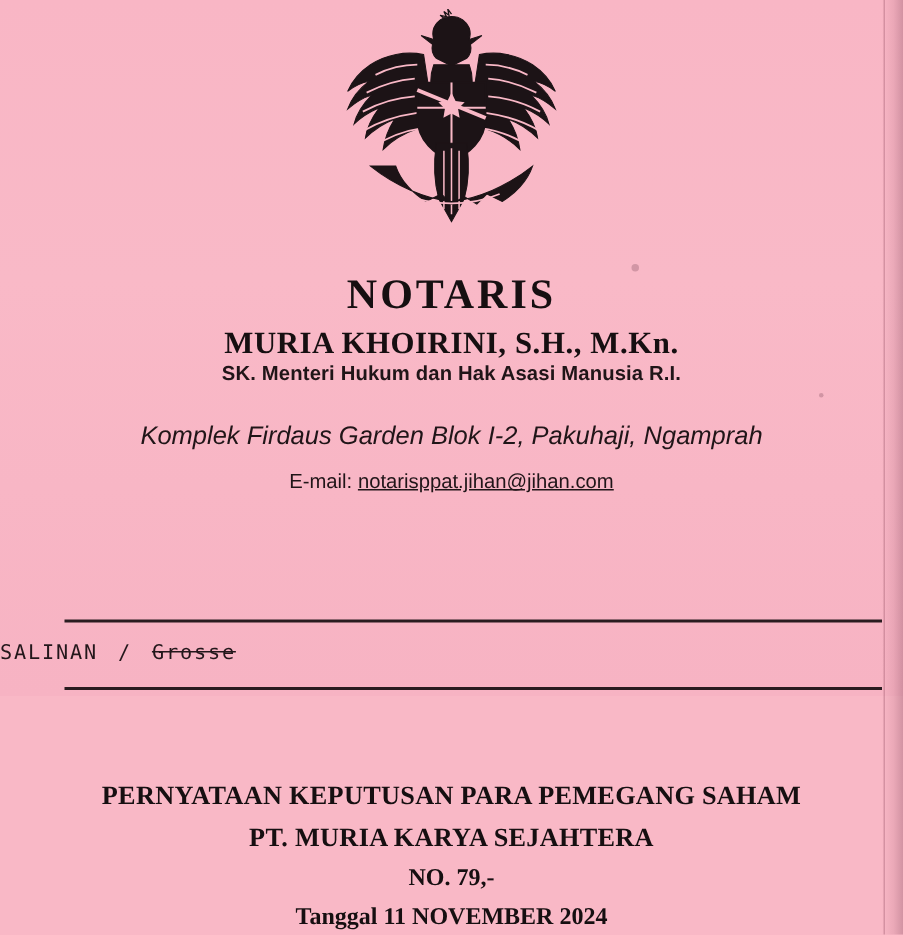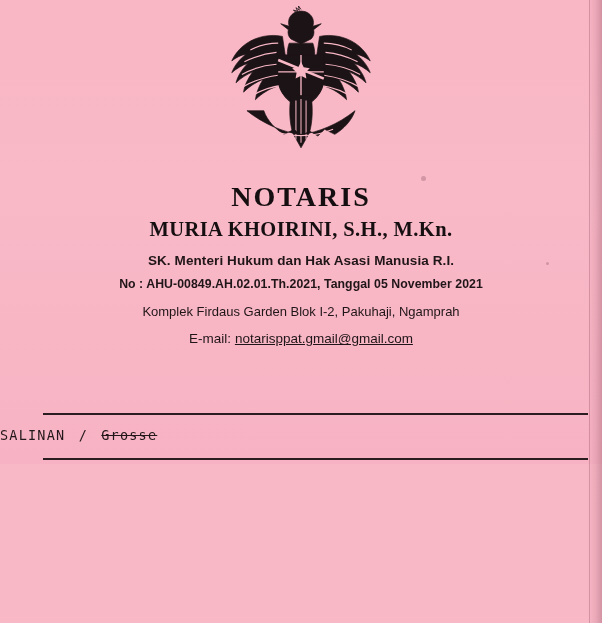--- a/index.html
+++ b/index.html
@@ -75,38 +75,38 @@
   }
   .title-name {
     margin-top: 7px;
     font-family: "Liberation Serif", serif;
     font-size: 20.5px;
     font-weight: bold;
     letter-spacing: 0.4px;
     color: #160f11;
   }
   .sk-line {
-    margin-top: 12px;
     font-size: 13.5px;
     font-weight: bold;
     letter-spacing: 0.1px;
     color: #201518;
   }
   .no-line {
     margin-top: 9px;
     font-size: 12.3px;
     font-weight: bold;
     letter-spacing: 0.05px;
     color: #201518;
   }
   .address-line {
-    margin-top: 13px;
-    font-size: 13px;
+    margin-top: 25px;
+    font-size: 17px;
     font-weight: normal;
     color: #201518;
+    font-style: italic;
   }
   .email-line {
     margin-top: 12px;
     font-size: 13.5px;
     color: #201518;
   }
   .email-line a, .email-value {
     color: #201518;
     text-decoration: underline;
   }
@@ -240,32 +240,37 @@
     </svg>
   </div>
 
   <div class="speck speck-a"></div>
   <div class="speck speck-b"></div>
 
   <div class="header-block">
     <div class="title-notaris">NOTARIS</div>
     <div class="title-name">MURIA KHOIRINI, S.H., M.Kn.</div>
     <div class="sk-line">SK. Menteri Hukum dan Hak Asasi Manusia R.I.</div>
-    <div class="no-line">No : AHU-00849.AH.02.01.Th.2021, Tanggal 05 November 2021</div>
     <div class="address-line">Komplek Firdaus Garden Blok I-2, Pakuhaji, Ngamprah</div>
     <div class="email-line">
       <span>E-mail:</span>
-      <span class="email-value">notarisppat.gmail@gmail.com</span>
+      <span class="email-value">notarisppat.jihan@jihan.com</span>
     </div>
   </div>
 
   <div class="rule rule-top"></div>
   <div class="salinan-row">
     <span>SALINAN</span>
     <span class="sep">/</span>
     <span class="strike">Grosse</span>
   </div>
   <div class="rule rule-bottom"></div>
 
+  <div class="doc-block">
+    <div class="doc-l1">PERNYATAAN KEPUTUSAN PARA PEMEGANG SAHAM</div>
+    <div class="doc-l2">PT. MURIA KARYA SEJAHTERA</div>
+    <div class="doc-l3">NO. 79,-</div>
+    <div class="doc-l4">Tanggal 11 NOVEMBER 2024</div>
+  </div>
 
   <div class="page-edge"></div>
   <div class="page-edge-line"></div>
 </div>
 
 </body></html>

